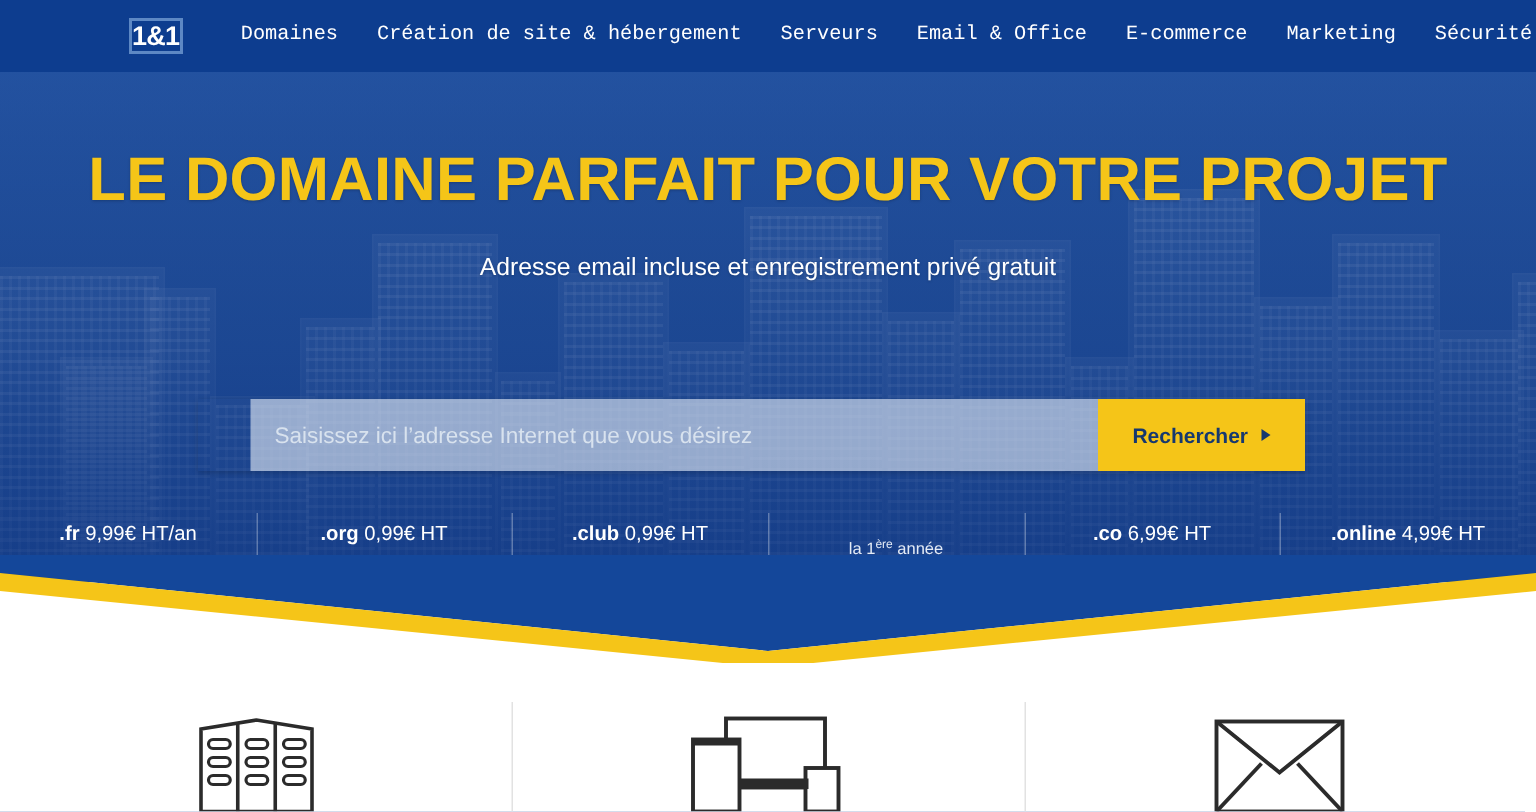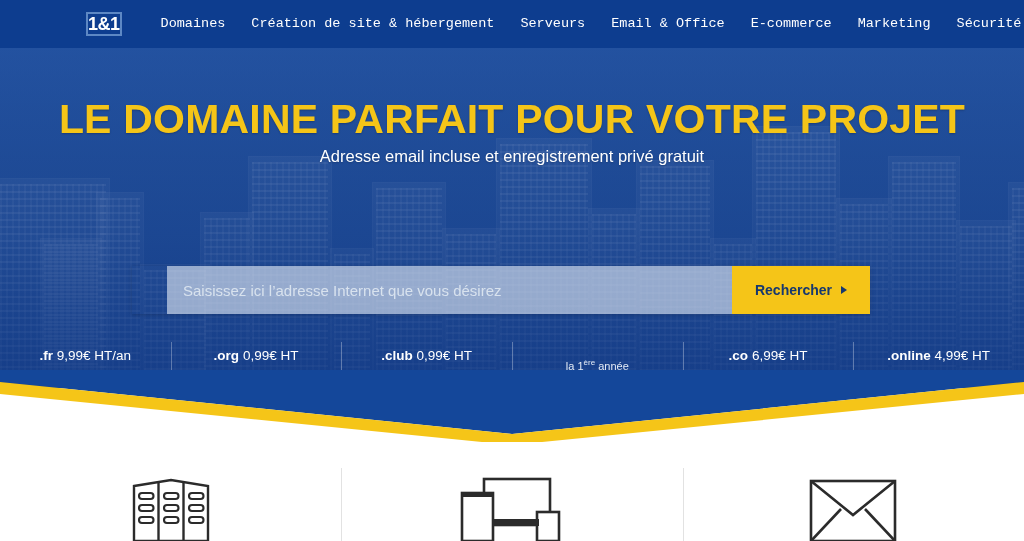--- a/index.html
+++ b/index.html
@@ -86,21 +86,21 @@
   }
   .hero-title {
     margin-top: 48px;
     color: #f5c518;
     font-size: 41px;
     font-weight: bold;
     letter-spacing: 0.2px;
     text-shadow: 0 1px 2px rgba(0,0,0,0.22);
   }
   .hero-sub {
-    margin-top: 4px;
+    margin-top: 26px;
     color: #ffffff;
     font-size: 16.5px;
     font-weight: normal;
     text-shadow: 0 1px 2px rgba(0,0,0,0.2);
   }
 
   
   .search-wrap {
     position: absolute; top: 218px; left: 132px;
     width: 738px; height: 48px;

